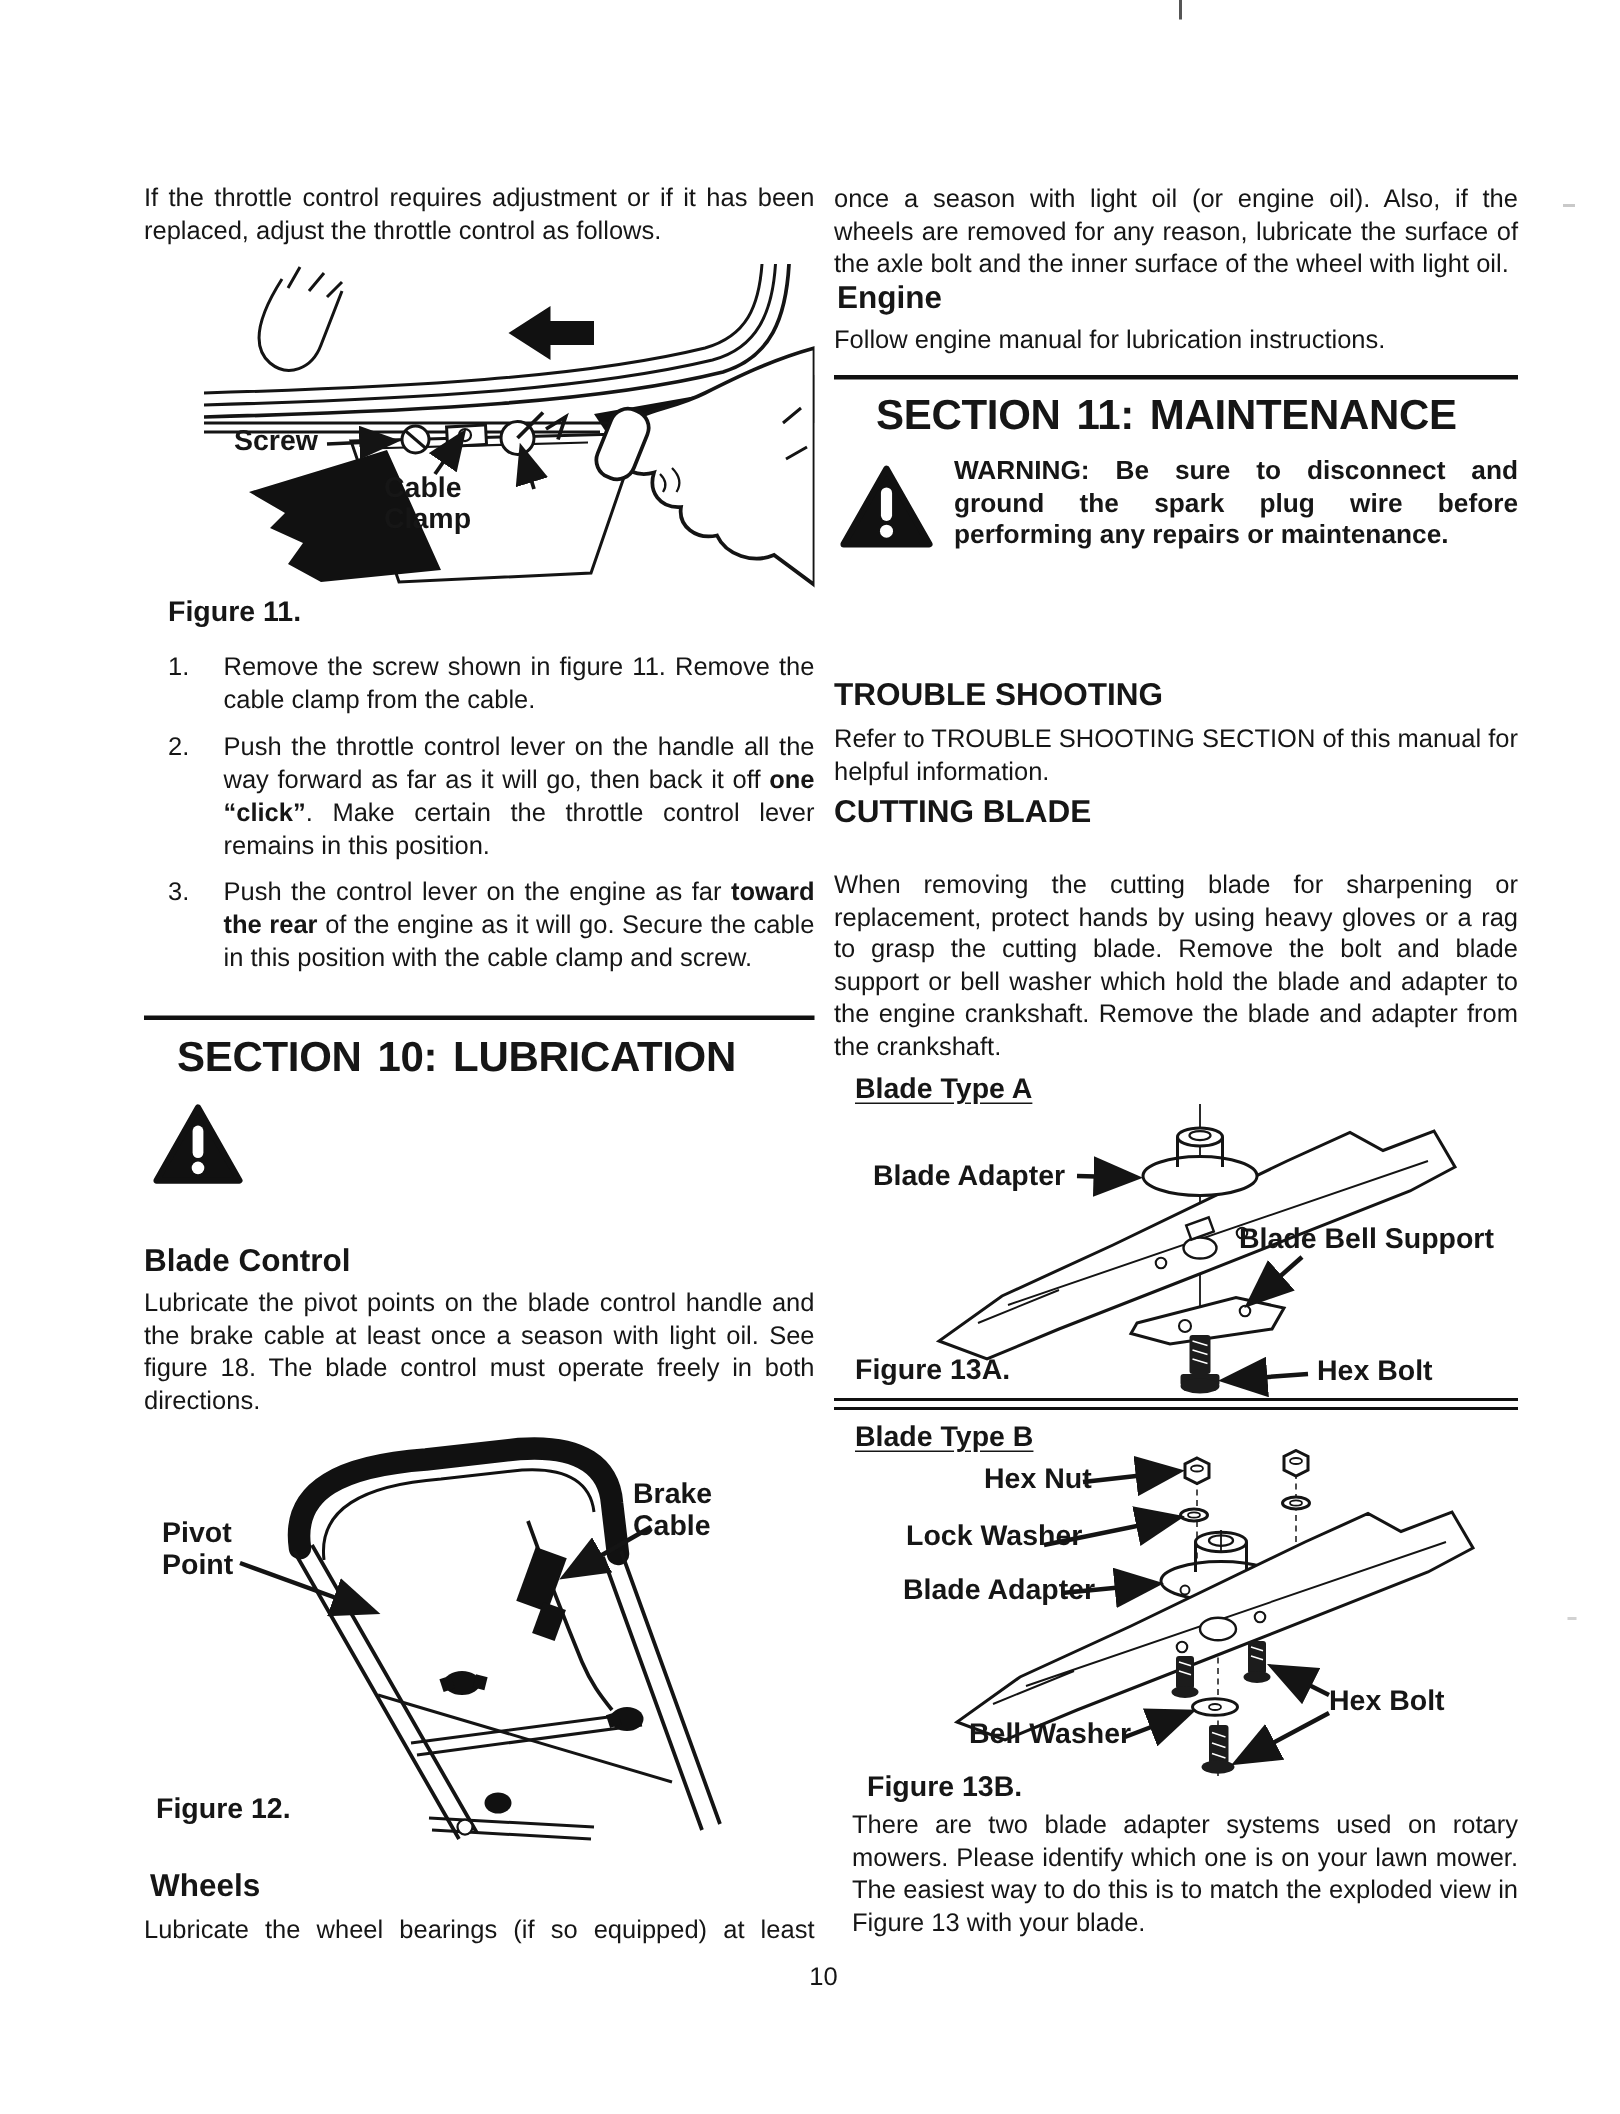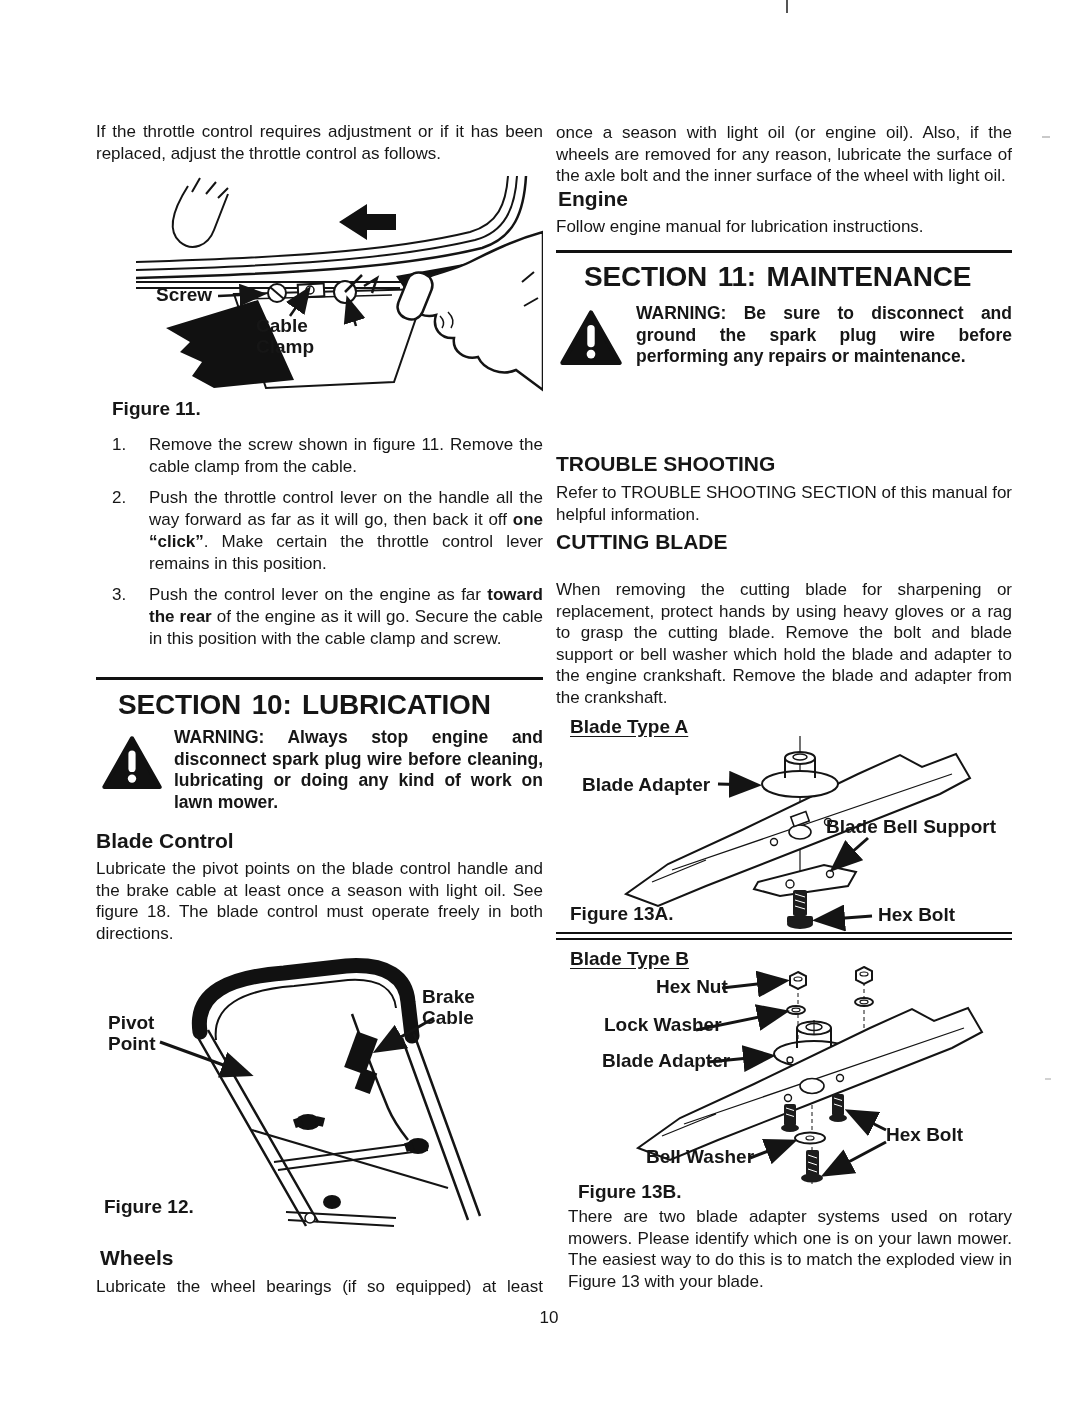--- a/index.html
+++ b/index.html
@@ -107,21 +107,20 @@
 
   <div class="abs rule" style="left:96px;top:677px;width:447px;"></div>
   <div class="abs h2" style="left:98px;top:689px;margin-left:20px;">SECTION 10: LUBRICATION</div>
 
   <div class="abs warn" style="left:102px;top:727px;width:441px;height:92px;">
     <svg class="tri" style="top:8px;" width="60" height="56" viewBox="0 0 100 90">
       <path d="M50 4 L96 85 L4 85 Z" fill="#111" stroke="#111" stroke-width="7" stroke-linejoin="round"></path>
       <rect x="44" y="24" width="12" height="36" rx="6" fill="#fff"></rect>
       <circle cx="50" cy="71" r="7" fill="#fff"></circle>
     </svg>
-    <span class="wtext" style="margin-left:72px;">WARNING: Always stop engine and disconnect spark plug wire before cleaning, lubricating or doing any kind of work on lawn mower.</span>
   </div>
 
   <div class="abs h4" style="left:96px;top:829px;">Blade Control</div>
   <div class="abs p" style="left:96px;top:858px;width:447px;">Lubricate the pivot points on the blade control handle and the brake cable at least once a season with light oil. See figure 18. The blade control must operate freely in both directions.</div>
 
   <div class="abs fig" style="left:96px;top:950px;width:447px;height:290px;">
     <svg width="447" height="290" viewBox="0 0 447 290">
       <defs>
           <marker id="ah2" markerWidth="11" markerHeight="9" refX="9" refY="4.5" orient="auto">
             <path d="M0 0 L11 4.5 L0 9 Z" fill="#141414"></path>

